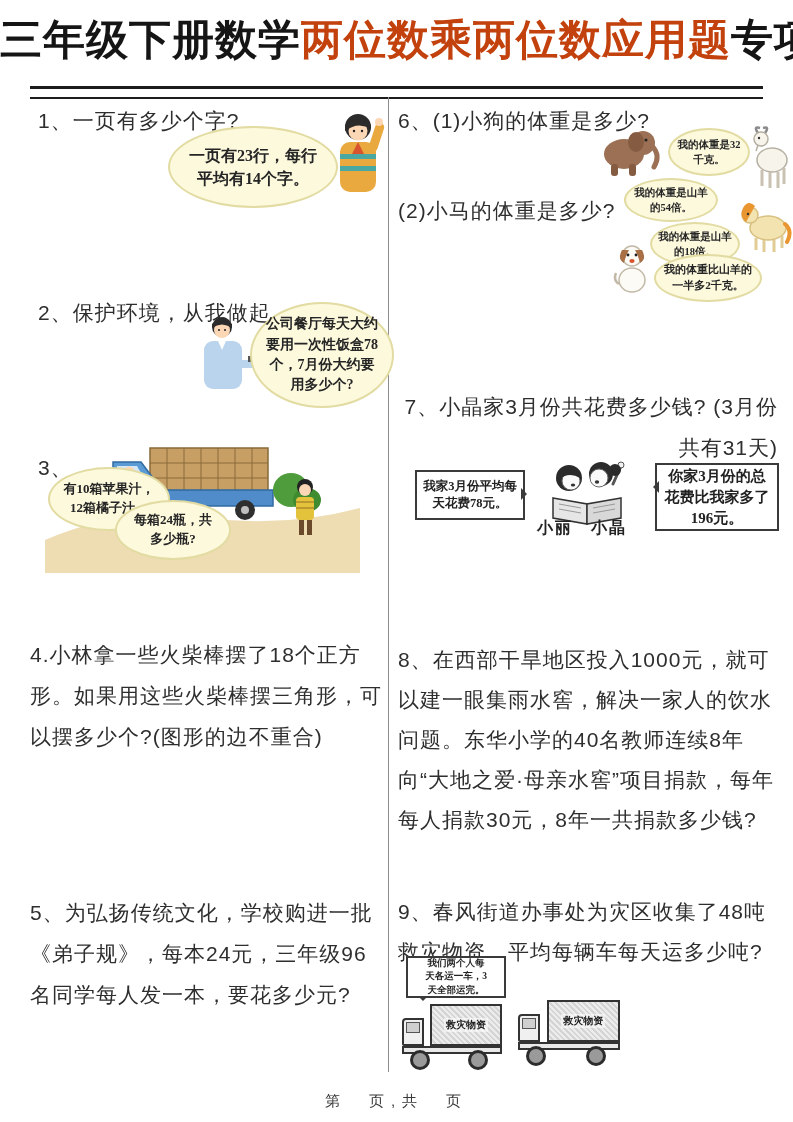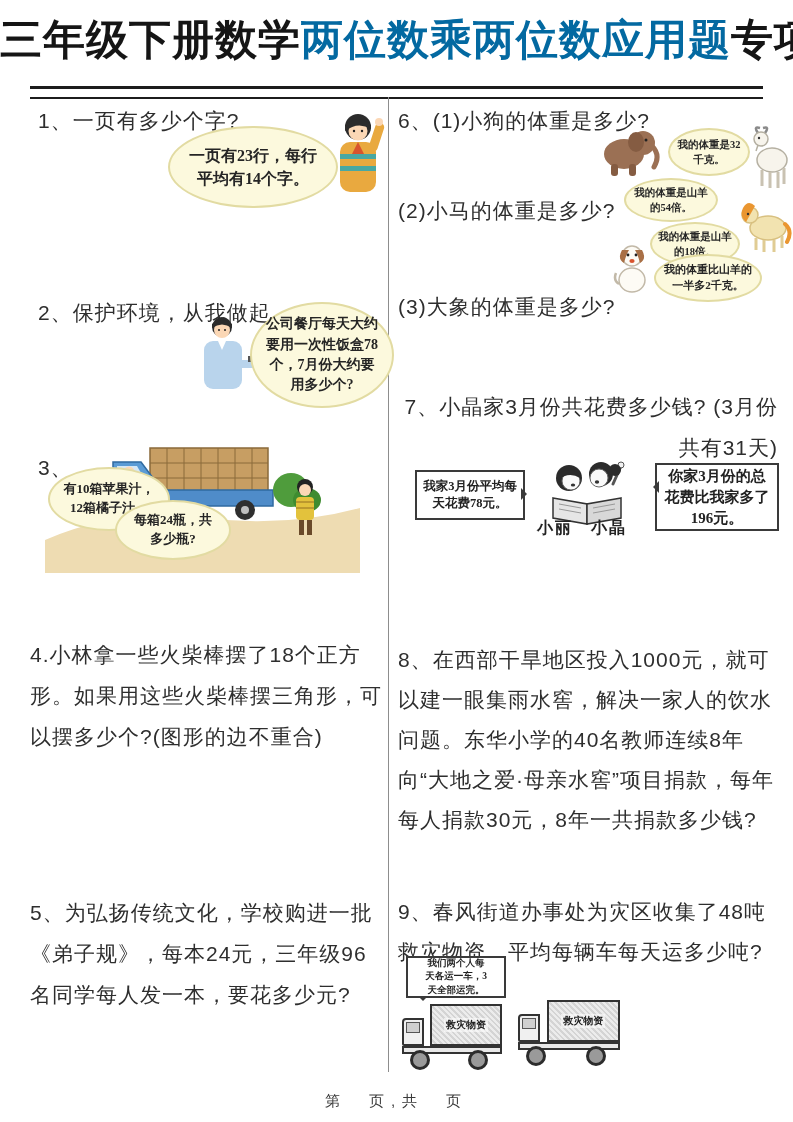--- a/index.html
+++ b/index.html
@@ -2,21 +2,21 @@
 <html><head>
 <meta charset="utf-8">
 <style>
   html,body{margin:0;padding:0;background:#f2f2f2;}
   .page{position:relative;width:793px;height:1122px;background:#ffffff;margin:0 auto;
         font-family:"Liberation Sans",sans-serif;color:#2e2e2e;overflow:hidden;}
 
   
   .title{position:absolute;top:12px;left:0;right:0;text-align:center;
          font-size:42px;font-weight:900;color:#151515;letter-spacing:1px;white-space:nowrap;}
-  .title .red{color:#0369a1;}
+  .title .red{color:#c2410c;}
   .double-rule{position:absolute;top:86px;left:30px;right:30px;height:8px;
                border-top:3px solid #1c1c1c;border-bottom:2px solid #1c1c1c;}
   .divider-v{position:absolute;top:97px;left:388px;width:1px;height:975px;background:#8d8d8d;}
 
   
   .qtext{position:absolute;font-size:21px;line-height:41px;letter-spacing:1px;color:#2e2e2e;}
 
   
   .cloud{position:absolute;background:#fcf9dd;border:2px solid #e2dba2;border-radius:50%;
          display:flex;align-items:center;justify-content:center;text-align:center;
@@ -134,21 +134,20 @@
   </div>
   <div class="cloud" style="left:48px;top:467px;width:122px;height:64px;font-size:13px;">有10箱苹果汁，12箱橘子汁。</div>
   <div class="cloud" style="left:115px;top:500px;width:116px;height:60px;font-size:13px;">每箱24瓶，共多少瓶?</div>
 
   <div class="qtext" style="left:30px;top:634px;width:354px;">4.小林拿一些火柴棒摆了18个正方形。如果用这些火柴棒摆三角形，可以摆多少个?(图形的边不重合)</div>
 
   <div class="qtext" style="left:30px;top:892px;width:354px;">5、为弘扬传统文化，学校购进一批《弟子规》，每本24元，三年级96名同学每人发一本，要花多少元?</div>
 
   <div class="qtext" style="left:398px;top:100px;">6、(1)小狗的体重是多少?</div>
   <div class="qtext" style="left:398px;top:190px;">(2)小马的体重是多少?</div>
-  <div class="qtext" style="left:398px;top:286px;">(3)大象的体重是多少?</div>
 
   <div class="illus" style="left:592px;top:116px;width:200px;height:180px;">
     <div class="illus" style="left:8px;top:6px;">
       <svg width="62" height="55" viewBox="0 0 62 55" aria-hidden="true">
         <ellipse cx="24" cy="32" rx="20" ry="15" fill="#9b7054"></ellipse>
         <circle cx="43" cy="21" r="12" fill="#9b7054"></circle>
         <ellipse cx="36" cy="20" rx="8" ry="10" fill="#855c42"></ellipse>
         <path d="M52 24 Q61 33 54 45" stroke="#9b7054" stroke-width="5" fill="none" stroke-linecap="round"></path>
         <rect x="11" y="42" width="7" height="12" rx="3" fill="#855c42"></rect>
         <rect x="29" y="42" width="7" height="12" rx="3" fill="#855c42"></rect>

